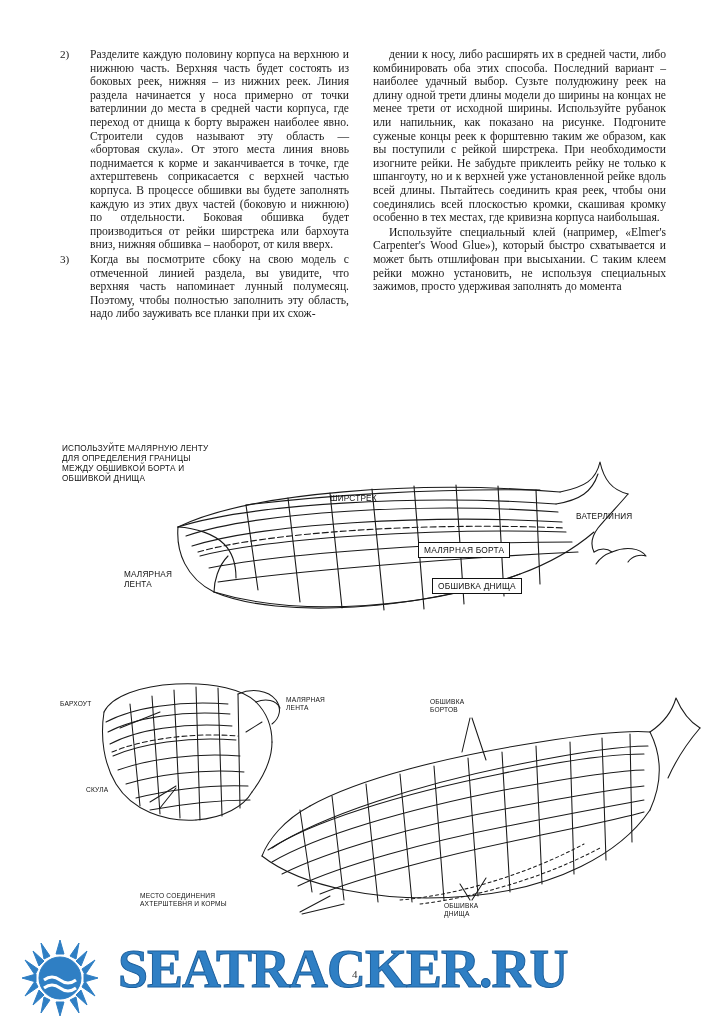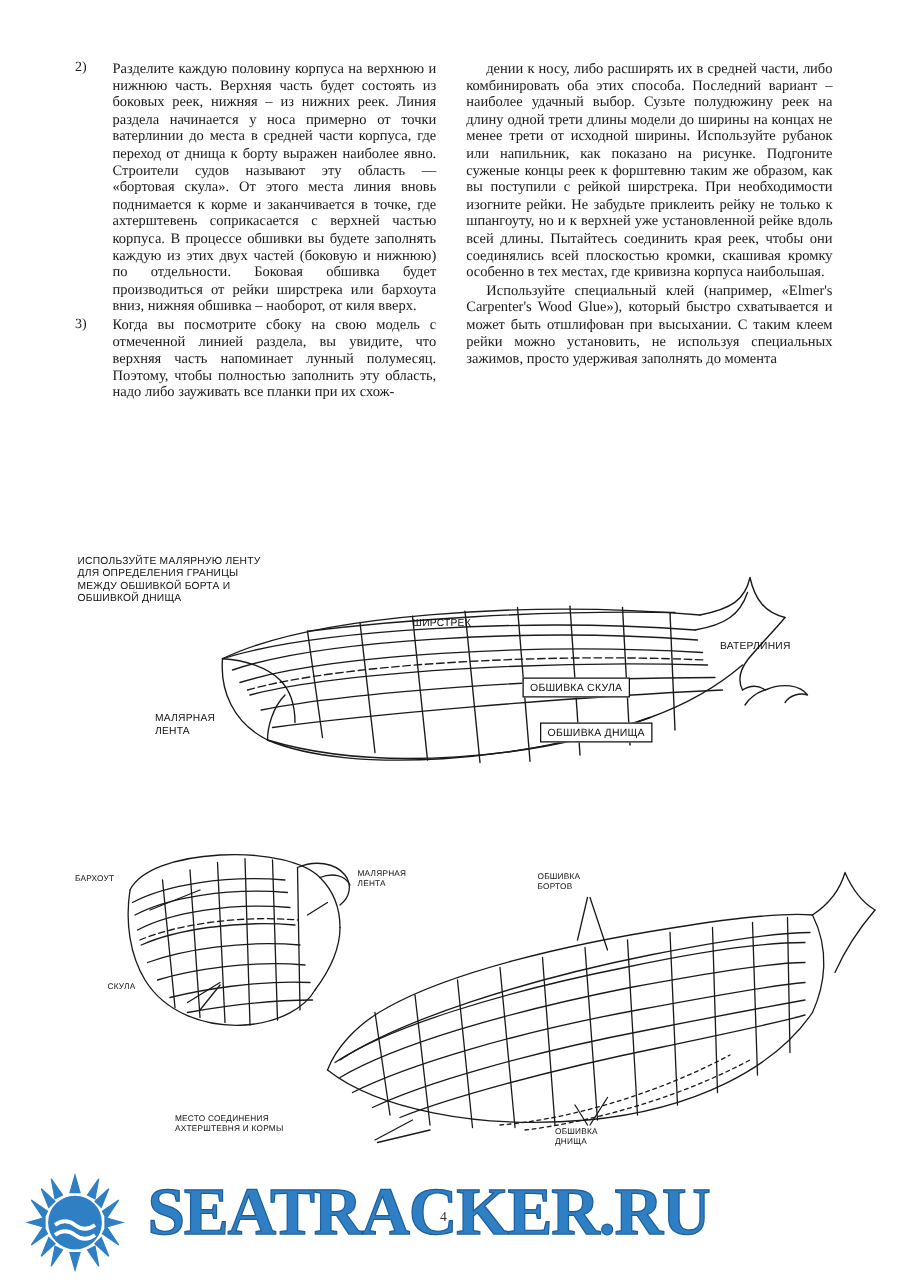--- a/index.html
+++ b/index.html
@@ -187,21 +187,21 @@
         <path d="M198 120 C 268 100, 430 90, 564 96" stroke-dasharray="6 3"></path>
       </g>
     </svg>
 
     <div class="cap" style="left:62px; top:12px;">ИСПОЛЬЗУЙТЕ МАЛЯРНУЮ ЛЕНТУ
 ДЛЯ ОПРЕДЕЛЕНИЯ ГРАНИЦЫ
 МЕЖДУ ОБШИВКОЙ БОРТА И
 ОБШИВКОЙ ДНИЩА</div>
     <div class="cap" style="left:330px; top:62px;">ШИРСТРЕК</div>
     <div class="cap" style="left:576px; top:80px;">ВАТЕРЛИНИЯ</div>
-    <div class="cap boxed" style="left:418px; top:110px;">ОБШИВКА СКУЛА</div>
+    <div class="cap boxed" style="left:418px; top:110px;">МАЛЯРНАЯ БОРТА</div>
     <div class="cap boxed" style="left:432px; top:146px;">ОБШИВКА ДНИЩА</div>
     <div class="cap" style="left:124px; top:138px;">МАЛЯРНАЯ
 ЛЕНТА</div>
   </div>
 
   <div class="fig" id="fig2">
     <svg width="721" height="270" viewBox="0 0 721 270">
       <g fill="none" stroke="#1a1a1a" stroke-width="1.05" stroke-linecap="round" stroke-linejoin="round">
 
         <path d="M104 52 C 112 36, 140 26, 176 24 C 214 22, 244 30, 256 42"></path>

